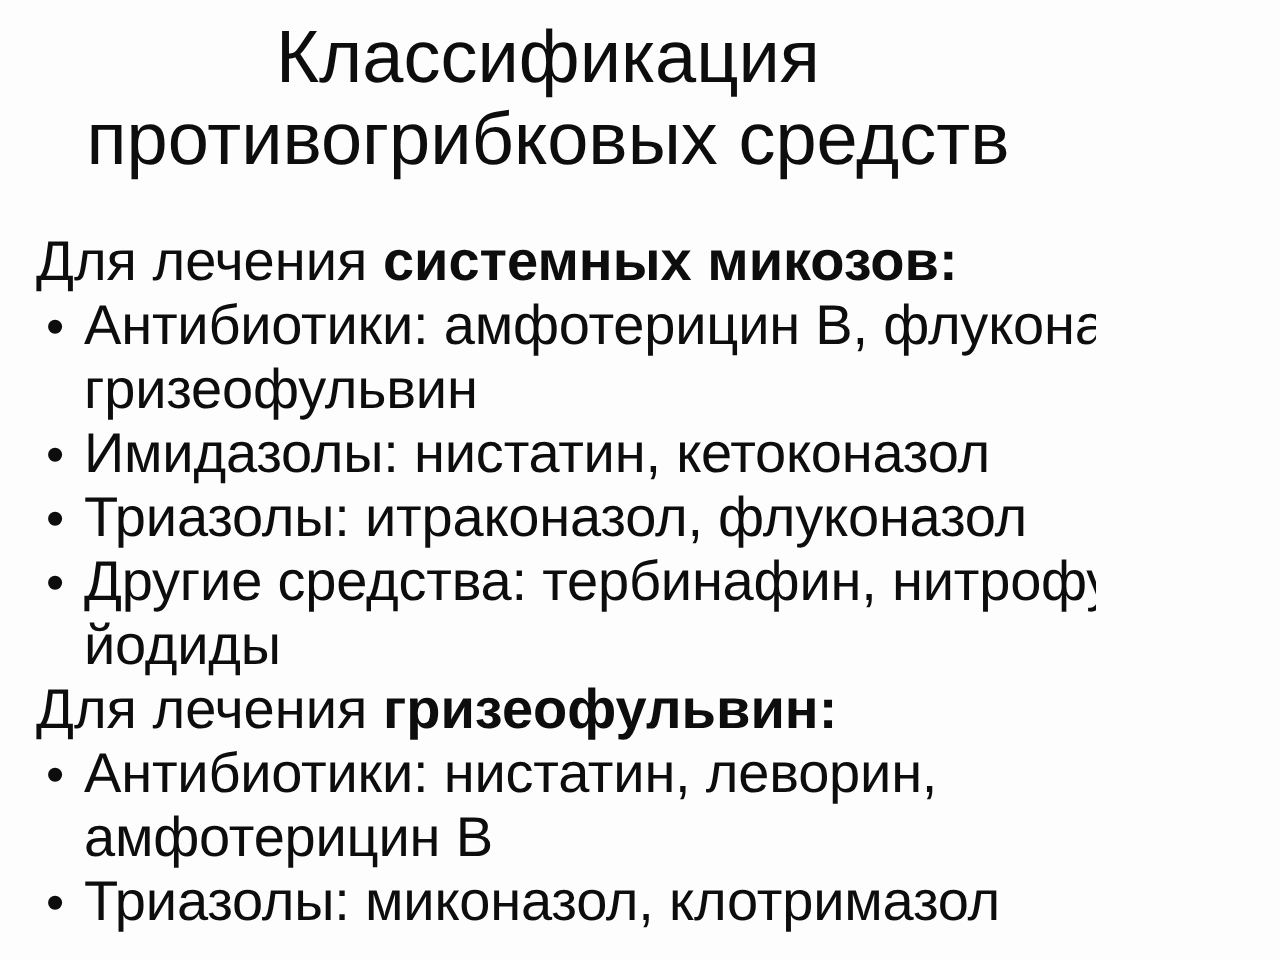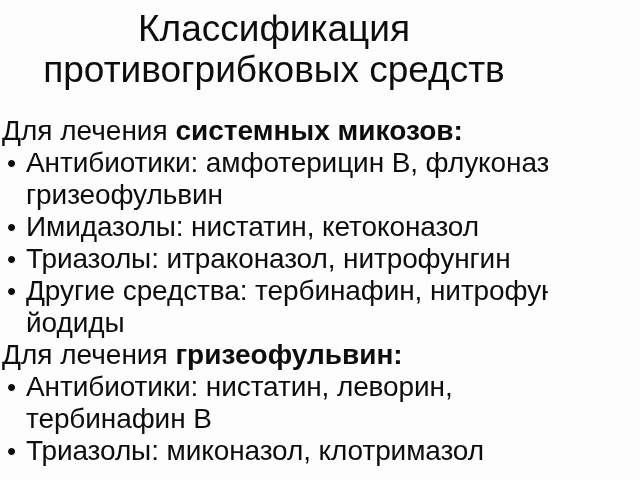--- a/index.html
+++ b/index.html
@@ -23,21 +23,21 @@
     margin-top: 8px;
     font-size: 37px;
     line-height: 41px;
     text-align: center;
     white-space: pre;  
     font-weight: normal;
     letter-spacing: 0px;
   }
   .content {
     margin-top: 16px;
-    padding-left: 2px;
+    padding-left: 18px;
     padding-right: 0;
     font-size: 28px;
     line-height: 32px;
   }
   .sec-header {
     margin: 0;
     white-space: pre;
   }
   .sec-header .bold-term {
     font-weight: bold;
@@ -77,35 +77,35 @@
 гризеофульвин</span>
     </div>
 
     <div class="bullet">
       <span class="dot">•</span>
       <span class="btxt">Имидазолы: нистатин, кетоконазол</span>
     </div>
 
     <div class="bullet">
       <span class="dot">•</span>
-      <span class="btxt">Триазолы: итраконазол, нитрофунгин</span>
+      <span class="btxt">Триазолы: итраконазол, флуконазол</span>
     </div>
 
     <div class="bullet">
       <span class="dot">•</span>
       <span class="btxt">Другие средства: тербинафин, нитрофунгин,
 йодиды</span>
     </div>
 
     <p class="sec-header"><span>Для лечения </span><span class="bold-term">гризеофульвин:</span></p>
 
     <div class="bullet">
       <span class="dot">•</span>
       <span class="btxt">Антибиотики: нистатин, леворин,
-тербинафин В</span>
+амфотерицин В</span>
     </div>
 
     <div class="bullet">
       <span class="dot">•</span>
       <span class="btxt">Триазолы: миконазол, клотримазол</span>
     </div>
 
   </div>
 </div>
 

